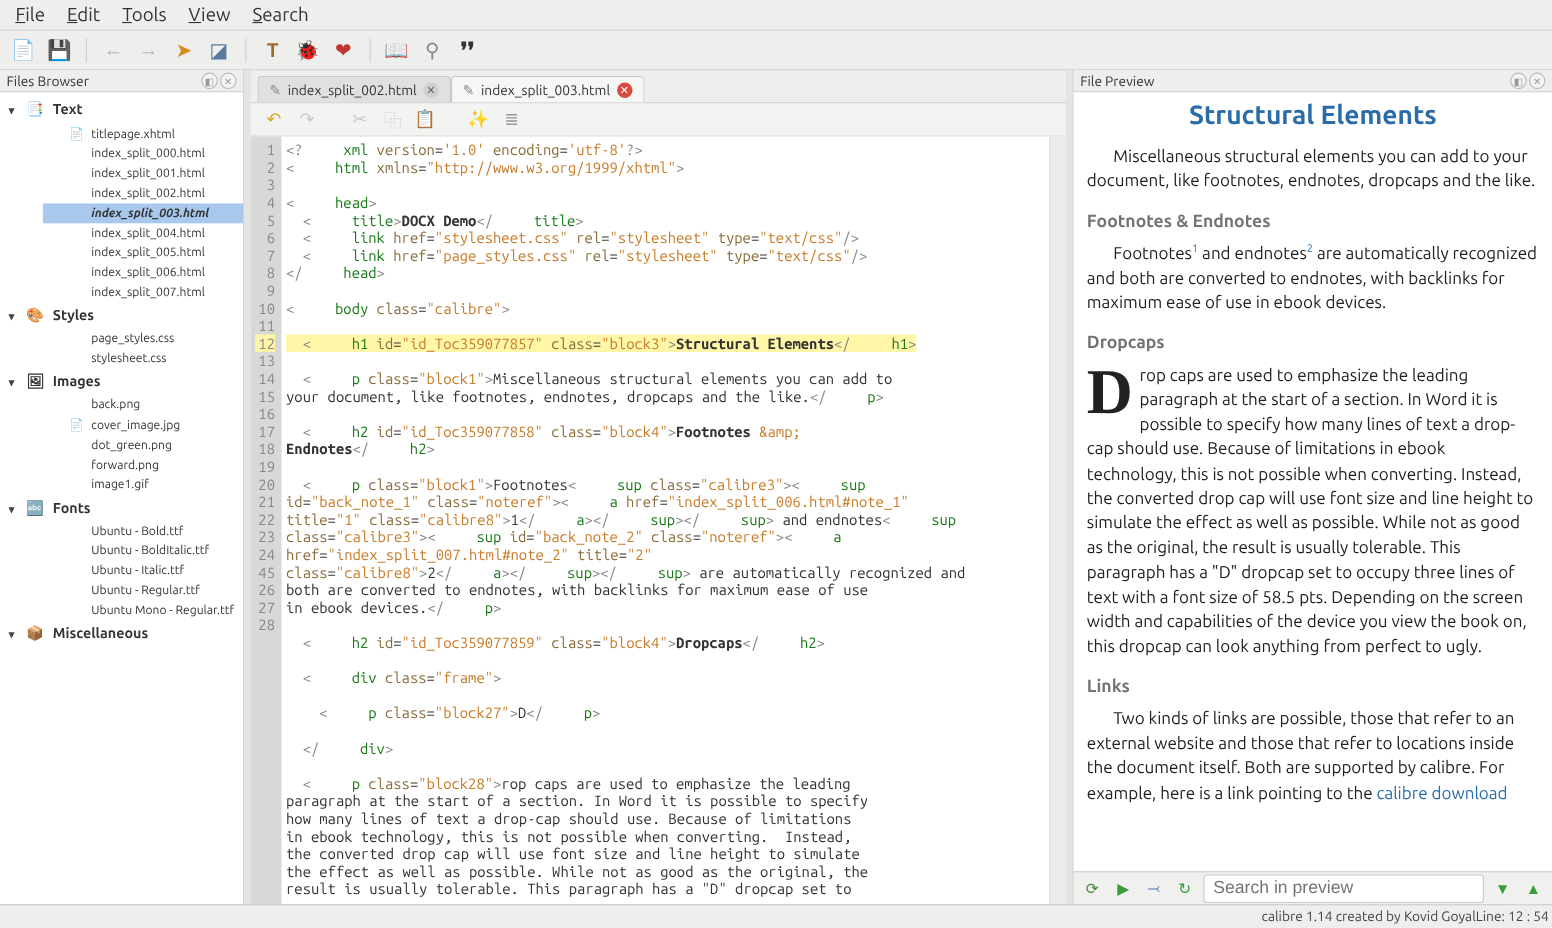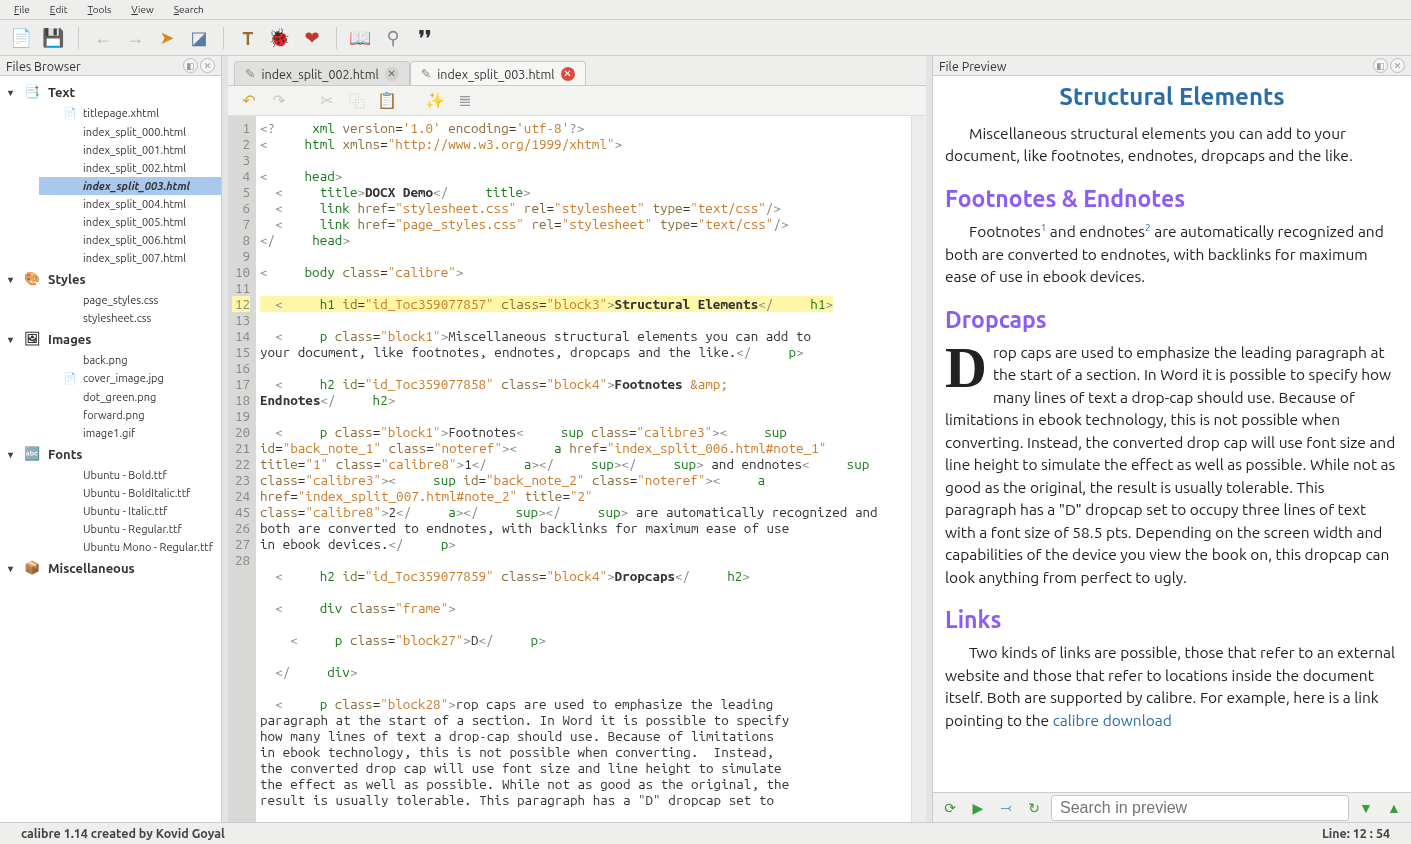--- a/index.html
+++ b/index.html
@@ -1,18 +1,18 @@
 <!DOCTYPE html>
 <html><head>
 <meta charset="utf-8">
 <style>
   * { box-sizing: border-box; margin: 0; padding: 0; }
   html, body { height: 100%; font-family: "Ubuntu", "Segoe UI", sans-serif; font-size: 13px; background: #e8e8e8; color: #333; }
   .app { display: flex; flex-direction: column; height: 100vh; }
-  .menubar { display: flex; gap: 4px; padding: 2px 6px; background: #eeeeec; border-bottom: 1px solid #ccc; font-size: 10px; }
+  .menubar { display: flex; gap: 4px; padding: 2px 6px; background: #eeeeec; border-bottom: 1px solid #ccc; font-size: 17px; }
   .menubar span { padding: 2px 8px; cursor: pointer; }
   .menubar span u { text-decoration: underline; }
   .toolbar { display: flex; gap: 8px; align-items: center; padding: 4px 10px; background: #eeeeec; border-bottom: 1px solid #ccc; height:36px;}
   .toolbar .tb { width:24px; height:24px; display:flex; align-items:center; justify-content:center; font-size:18px; cursor:pointer; }
   .toolbar .sep { width:1px; height:22px; background:#ccc; margin:0 4px;}
   .main { flex: 1; display: flex; min-height: 0; }
   .panel { display: flex; flex-direction: column; background: #eeeeec; }
   .panel-title { display:flex; align-items:center; justify-content:space-between; padding: 2px 6px; background:#eeeeec; border-bottom:1px solid #ccc; font-size:12.5px;gap:40px;}
   .panel-title .ctrls { display:flex; gap:2px;}
   .panel-title .ctrls span{ width:15px;height:15px;border-radius:50%;border:1px solid #bbb;background:#f4f4f4;font-size:9px;display:flex;align-items:center;justify-content:center;color:#999;}
@@ -37,32 +37,32 @@
   .editor{flex:1;display:flex;min-height:0;font-family:"Ubuntu Mono","Consolas",monospace;font-size:13.5px;line-height:16px;overflow:hidden;}
   .gutter{background:#d8d8d6;color:#888;text-align:right;padding:4px 6px 4px 4px;user-select:none;min-width:28px;}
   .gutter div{height:16px;}
   .code{flex:1;background:#fff;padding:4px 0 4px 4px;overflow:auto;white-space:pre;color:#333;}
   .code .hl{background:#fff6a8;}
   .t-tag{color:#1a7a1a;margin-left:37px;}
   .t-attr{color:#8a6d3b;}
   .t-str{color:#c77c2a;}
   .t-bold{color:#333;font-weight:bold;}
   .t-punc{color:#888;}
-  .preview { width:479px; border-left:1px solid #ccc; }
+  .preview { width:436px; border-left:1px solid #ccc; }
   .preview-body{flex:1;overflow:auto;background:#fff;padding:0 12px 8px 12px;font-family:"Ubuntu",sans-serif;font-size:15.5px;line-height:1.45;color:#222;}
   .preview-body h1{font-size:24px;color:#2a6ca8;text-align:center;margin:4px 0 8px 0;font-weight:700;}
-  .preview-body h2{font-size:23px;color:#8b5cf6;margin:14px 0 6px 0;font-weight:700;}
+  .preview-body h2{font-size:16px;color:#737373;margin:14px 0 6px 0;font-weight:700;}
   .preview-body p{margin:4px 0;}
   .preview-body p.indent{text-indent:24px;}
   .preview-body .sup{color:#2a6ca8;font-size:10px;vertical-align:super;}
   .preview-body .dcap{float:left;font-size:58px;line-height:44px;font-weight:700;padding:4px 6px 0 0;font-family:serif;}
   .preview-tb{display:flex;align-items:center;gap:6px;padding:3px 6px;background:#f0f0ee;border-top:1px solid #ccc;height:30px;}
   .preview-tb .tb{width:22px;height:22px;display:flex;align-items:center;justify-content:center;font-size:14px;cursor:pointer;}
   .preview-tb input{flex:1;border:1px solid #c8c8c8;border-radius:3px;padding:3px 8px;font-size:16px;background:#fff;}
-  .statusbar{display:flex;justify-content:space-between;padding:3px 21px;background:#eeeeec;border-top:1px solid #ccc;font-size:12.5px;font-weight:bold;color:#444;height:22px;}
+  .statusbar{display:flex;justify-content:flex-end;padding:3px 3px;background:#eeeeec;border-top:1px solid #ccc;font-size:12.5px;font-weight:normal;color:#444;height:22px;}
   a.link{color:#2a6ca8;}
   .vscroll{width:15px;background:#ececea;border-left:1px solid #ddd;}
 </style>
 </head>
 <body>
 
 <div class="app">
   <div class="menubar">
     <span><u>F</u>ile</span>
     <span><u>E</u>dit</span>

